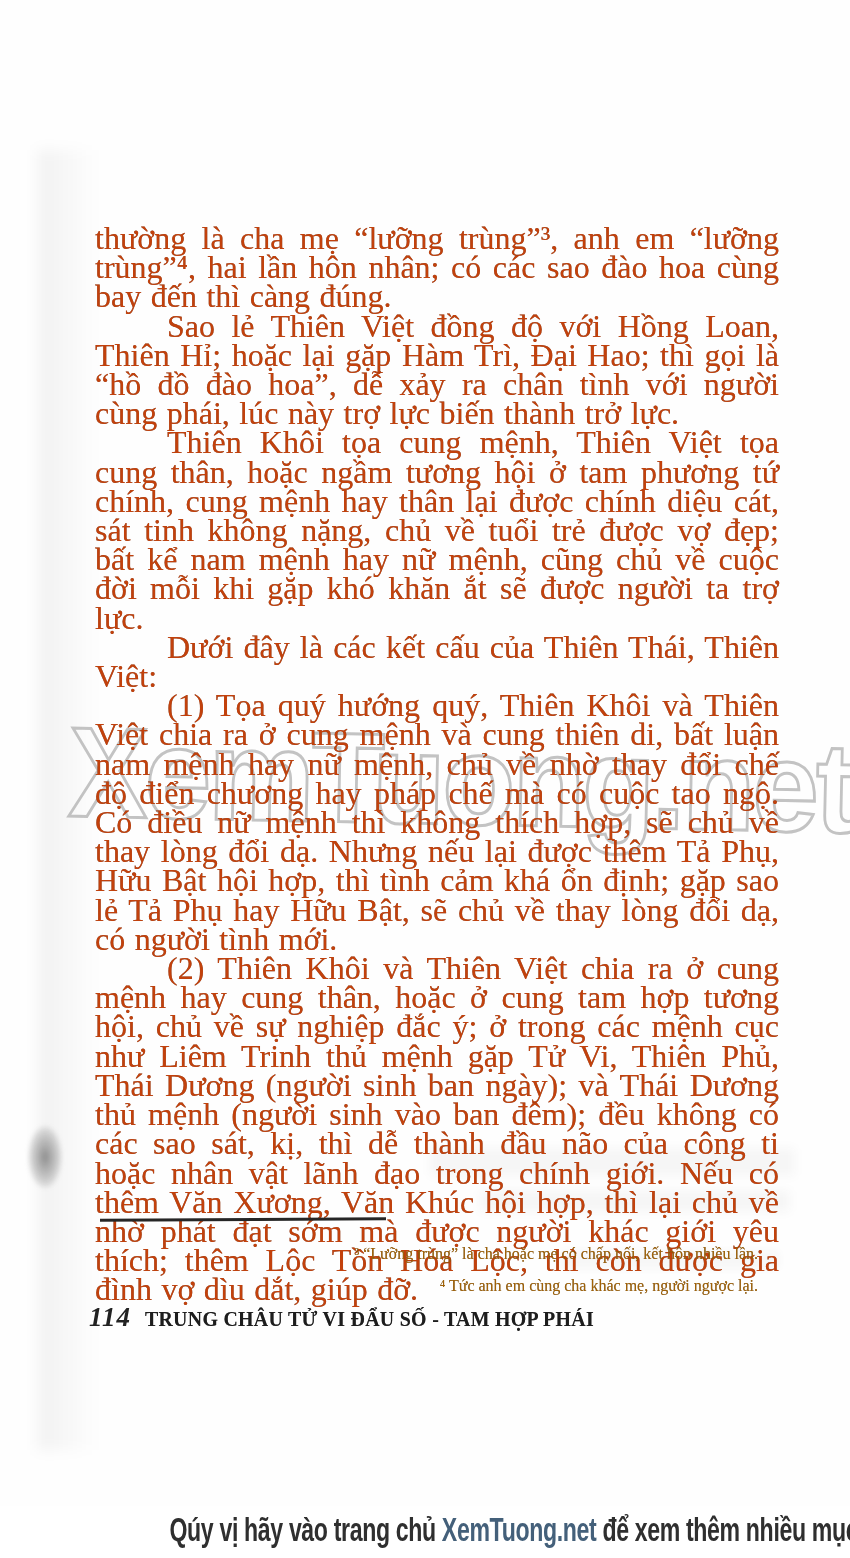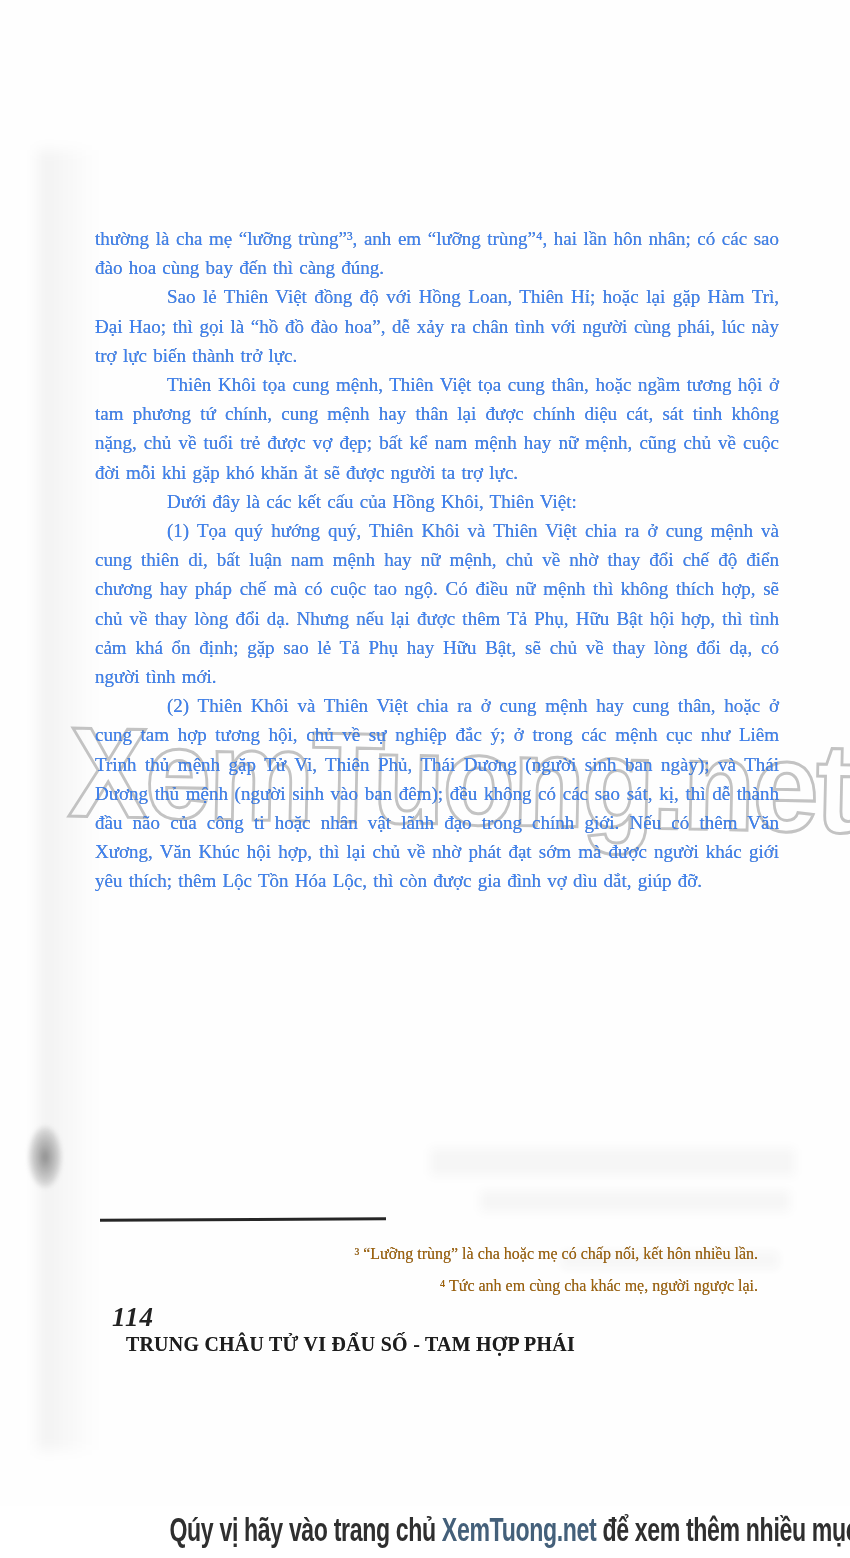--- a/index.html
+++ b/index.html
@@ -31,42 +31,42 @@
     font-family:"Liberation Sans","DejaVu Sans",sans-serif;
     font-weight:bold;font-size:128px;line-height:1;letter-spacing:-3px;
     color:transparent;
     -webkit-text-stroke:3px #bdbdbd;
     transform:rotate(1.2deg) scaleX(0.93);transform-origin:left top;
     white-space:nowrap;opacity:0.9;z-index:1;pointer-events:none;
   }
   
   .text-block{
     position:absolute;left:95px;top:224px;width:684px;z-index:2;
-    font-size:19px;line-height:29.2px;color:#3b82f6;
+    font-size:32px;line-height:29.2px;color:#c2410c;
     text-align:justify;word-spacing:1.5px;
     text-shadow:0 0 0.5px rgba(30,30,30,0.55);
   }
   .text-block p{margin:0;padding:0;}
   .text-block p.indent{text-indent:72px;}
   
   .footnote-rule{
     position:absolute;left:100px;top:1218px;width:286px;height:3px;
     background:#262626;z-index:2;transform:rotate(-0.3deg);
   }
   .footnotes{
     position:absolute;left:98px;top:1238px;width:660px;z-index:2;
     font-size:16px;line-height:32px;color:#a16207;
     text-shadow:0 0 0.4px rgba(30,30,30,0.5);
     text-align:right;
   }
   .footnotes p{margin:0;padding:0;}
   
   .footer{
-    position:absolute;left:112px;top:1302px;width:682px;z-index:2;
-    display:flex;justify-content:center;align-items:baseline;flex-direction:column;
+    position:absolute;left:89px;top:1302px;width:682px;z-index:2;
+    display:flex;justify-content:flex-start;align-items:baseline;
   }
   .page-number{
     font-style:italic;font-weight:bold;font-size:27px;color:#222;
     letter-spacing:1px;
   }
   .book-title{
     font-weight:bold;font-size:20.5px;color:#1d1d1d;letter-spacing:0.3px;
     transform:scaleX(0.97);transform-origin:right center;
     text-shadow:0 0 0.4px rgba(20,20,20,0.5);
   }
@@ -94,21 +94,21 @@
   <div class="bleed bleed-1"></div>
   <div class="bleed bleed-2"></div>
   <div class="bleed bleed-3"></div>
 
   <div class="watermark" style="-webkit-text-stroke-color: rgb(189, 189, 189);">XemTuong.net</div>
 
   <div class="text-block">
     <p class="no-indent">thường là cha mẹ “lưỡng trùng”³, anh em “lưỡng trùng”⁴, hai lần hôn nhân; có các sao đào hoa cùng bay đến thì càng đúng.</p>
     <p class="indent">Sao lẻ Thiên Việt đồng độ với Hồng Loan, Thiên Hỉ; hoặc lại gặp Hàm Trì, Đại Hao; thì gọi là “hồ đồ đào hoa”, dễ xảy ra chân tình với người cùng phái, lúc này trợ lực biến thành trở lực.</p>
     <p class="indent">Thiên Khôi tọa cung mệnh, Thiên Việt tọa cung thân, hoặc ngầm tương hội ở tam phương tứ chính, cung mệnh hay thân lại được chính diệu cát, sát tinh không nặng, chủ về tuổi trẻ được vợ đẹp; bất kể nam mệnh hay nữ mệnh, cũng chủ về cuộc đời mỗi khi gặp khó khăn ắt sẽ được người ta trợ lực.</p>
-    <p class="indent">Dưới đây là các kết cấu của Hồng Khôi, Thiên Việt:</p>
+    <p class="indent">Dưới đây là các kết cấu của Thiên Thái, Thiên Việt:</p>
     <p class="indent">(1) Tọa quý hướng quý, Thiên Khôi và Thiên Việt chia ra ở cung mệnh và cung thiên di, bất luận nam mệnh hay nữ mệnh, chủ về nhờ thay đổi chế độ điển chương hay pháp chế mà có cuộc tao ngộ. Có điều nữ mệnh thì không thích hợp, sẽ chủ về thay lòng đổi dạ. Nhưng nếu lại được thêm Tả Phụ, Hữu Bật hội hợp, thì tình cảm khá ổn định; gặp sao lẻ Tả Phụ hay Hữu Bật, sẽ chủ về thay lòng đổi dạ, có người tình mới.</p>
     <p class="indent">(2) Thiên Khôi và Thiên Việt chia ra ở cung mệnh hay cung thân, hoặc ở cung tam hợp tương hội, chủ về sự nghiệp đắc ý; ở trong các mệnh cục như Liêm Trinh thủ mệnh gặp Tử Vi, Thiên Phủ, Thái Dương (người sinh ban ngày); và Thái Dương thủ mệnh (người sinh vào ban đêm); đều không có các sao sát, kị, thì dễ thành đầu não của công ti hoặc nhân vật lãnh đạo trong chính giới. Nếu có thêm Văn Xương, Văn Khúc hội hợp, thì lại chủ về nhờ phát đạt sớm mà được người khác giới yêu thích; thêm Lộc Tồn Hóa Lộc, thì còn được gia đình vợ dìu dắt, giúp đỡ.</p>
   </div>
 
   <div class="footnote-rule"></div>
 
   <div class="footnotes">
     <p>³ “Lưỡng trùng” là cha hoặc mẹ có chấp nối, kết hôn nhiều lần.</p>
     <p>⁴ Tức anh em cùng cha khác mẹ, người ngược lại.</p>
   </div>

